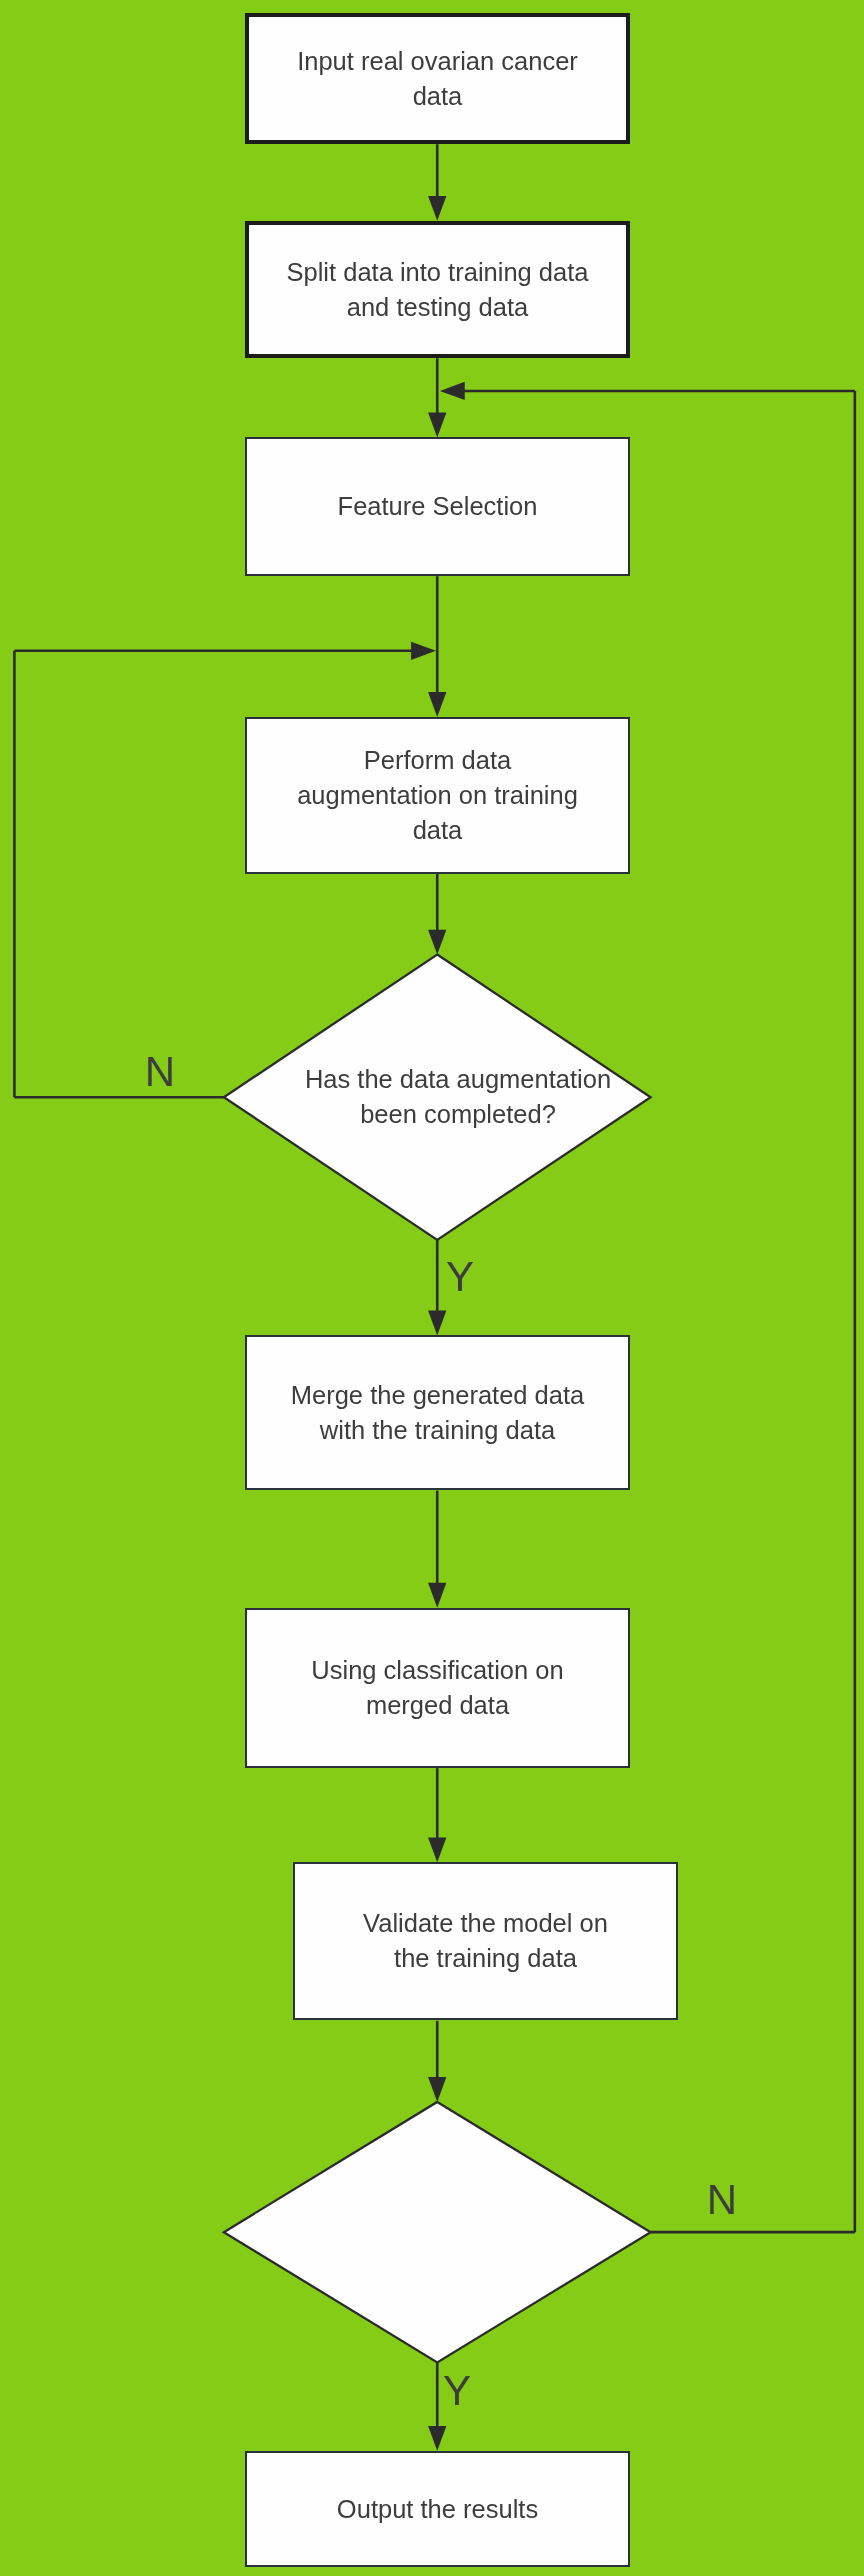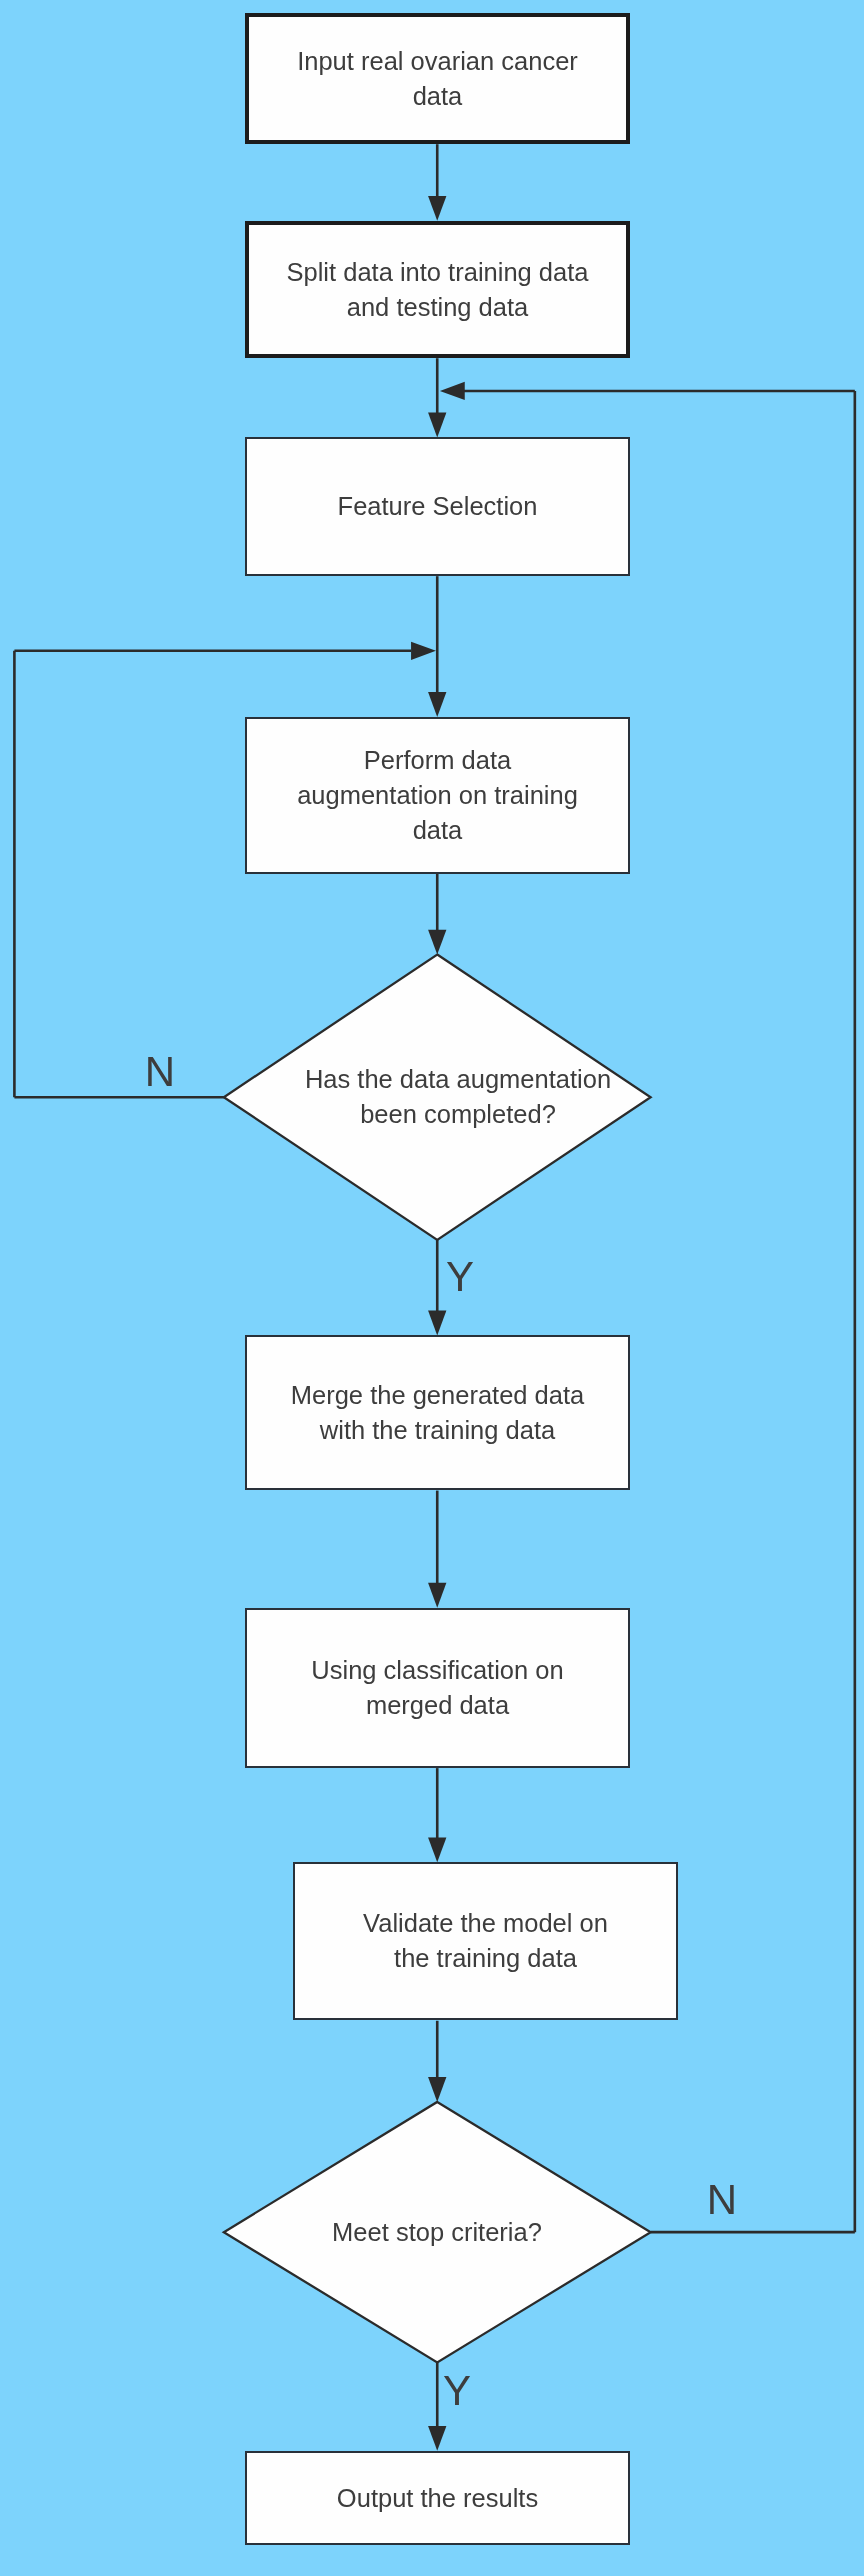--- a/index.html
+++ b/index.html
@@ -4,21 +4,21 @@
 <style>
   html, body {
     margin: 0;
     padding: 0;
     background: #ffffff;
   }
   #canvas {
     position: relative;
     width: 864px;
     height: 2576px;
-    background: #7dd3fc;
+    background: #84cc16;
     font-family: "Liberation Sans", sans-serif;
     overflow: hidden;
   }
   #wires {
     position: absolute;
     left: 0;
     top: 0;
   }
   .node {
     position: absolute;
@@ -54,21 +54,21 @@
     color: #3d3d3d;
   }
   
   #node-input    { top: 13px;   height: 131px; }
   #node-split    { top: 221px;  height: 137px; }
   #node-feature  { top: 437px;  height: 139px; }
   #node-augment  { top: 717px; height: 157px; }
   #node-merge    { top: 1335px; height: 155px; align-items: center; }
   #node-classify { top: 1608px; height: 160px; }
   #node-validate { top: 1862px; height: 158px; margin-left: 48px; }
-  #node-output   { top: 2451px; height: 94px; }
+  #node-output   { top: 2451px; height: 116px; }
   #label-d1 { left: 458px; top: 1097px; }
   #label-d2 { left: 437px; top: 2232px; }
   #yn-n1 { left: 160px;  top: 1072px; }
   #yn-y1 { left: 460px;  top: 1277px; }
   #yn-n2 { left: 722px; top: 2200px; }
   #yn-y2 { left: 457px;  top: 2391px; }
 </style>
 </head>
 <body>
 
@@ -149,21 +149,20 @@
     <span class="node-label">Validate the model on
 the training data</span>
   </div>
 
   <div class="node" id="node-output">
     <span class="node-label">Output the results</span>
   </div>
 
   <div class="diamond-label" id="label-d1">Has the data augmentation
 been completed?</div>
-  <div class="diamond-label" id="label-d2">Meet stop criteria?</div>
 
   <div class="branch-label" id="yn-n1">N</div>
   <div class="branch-label" id="yn-y1">Y</div>
   <div class="branch-label" id="yn-n2">N</div>
   <div class="branch-label" id="yn-y2">Y</div>
 
 </div>
 
 
 </body></html>

